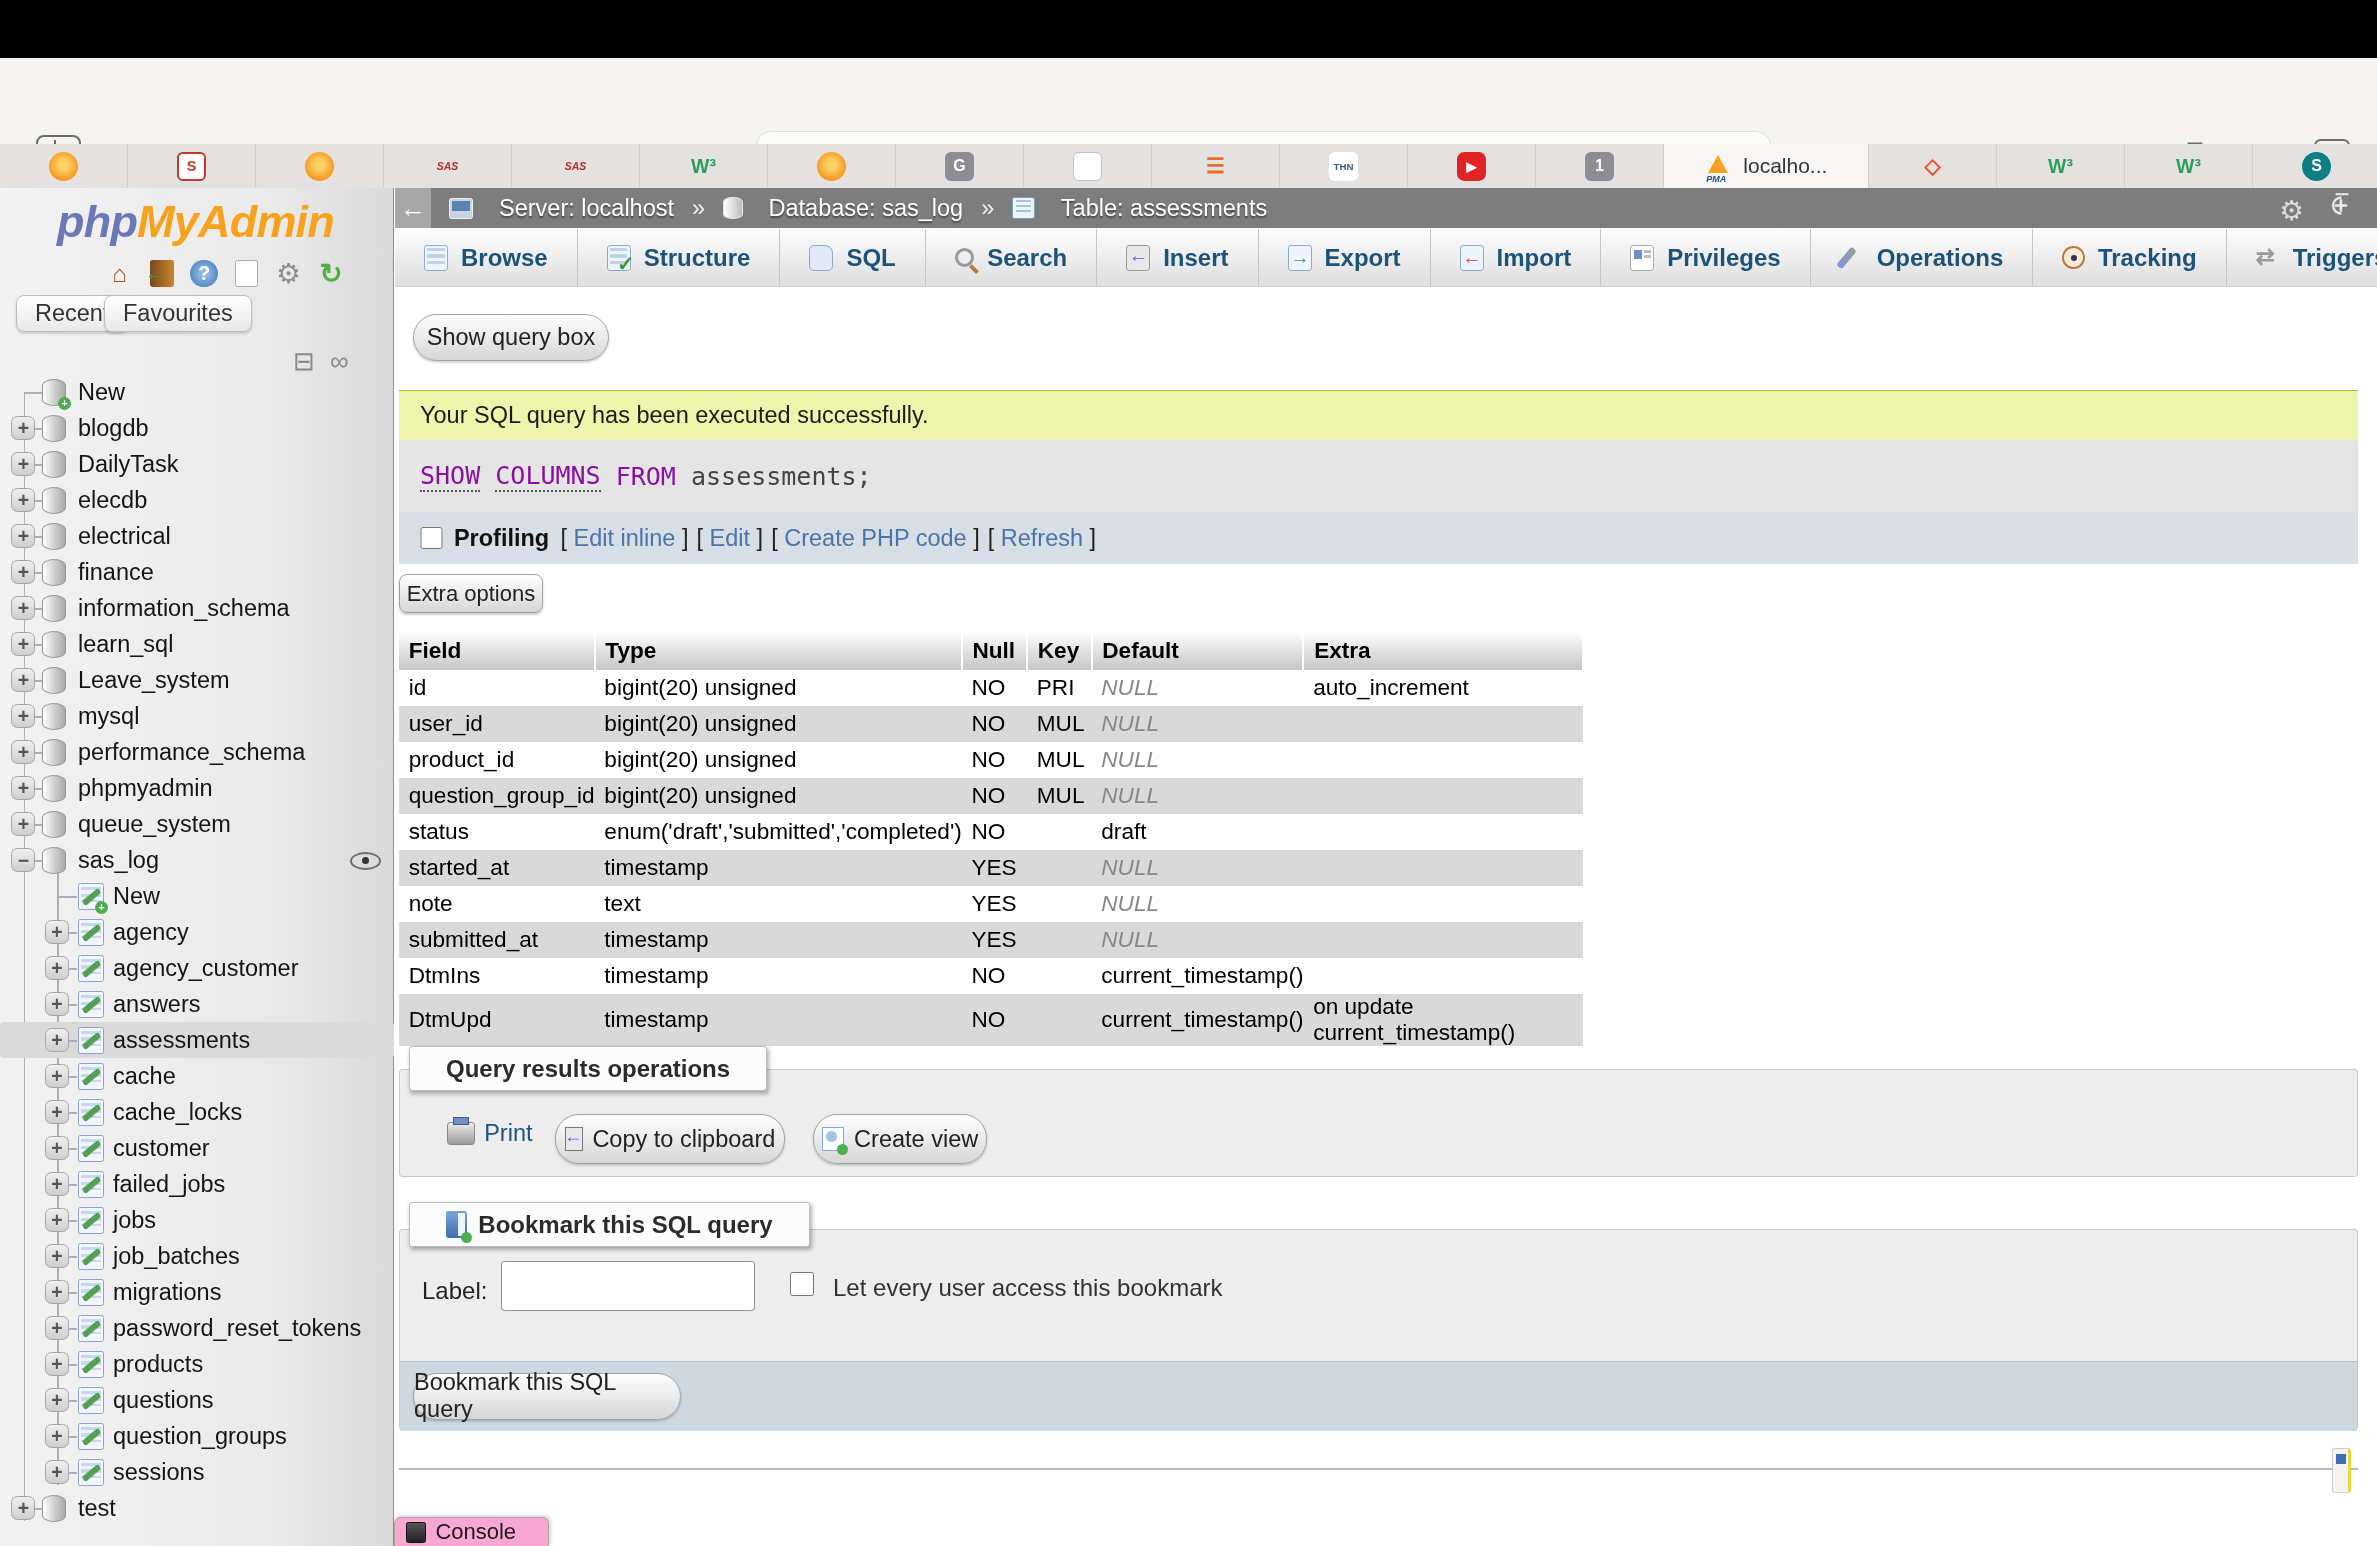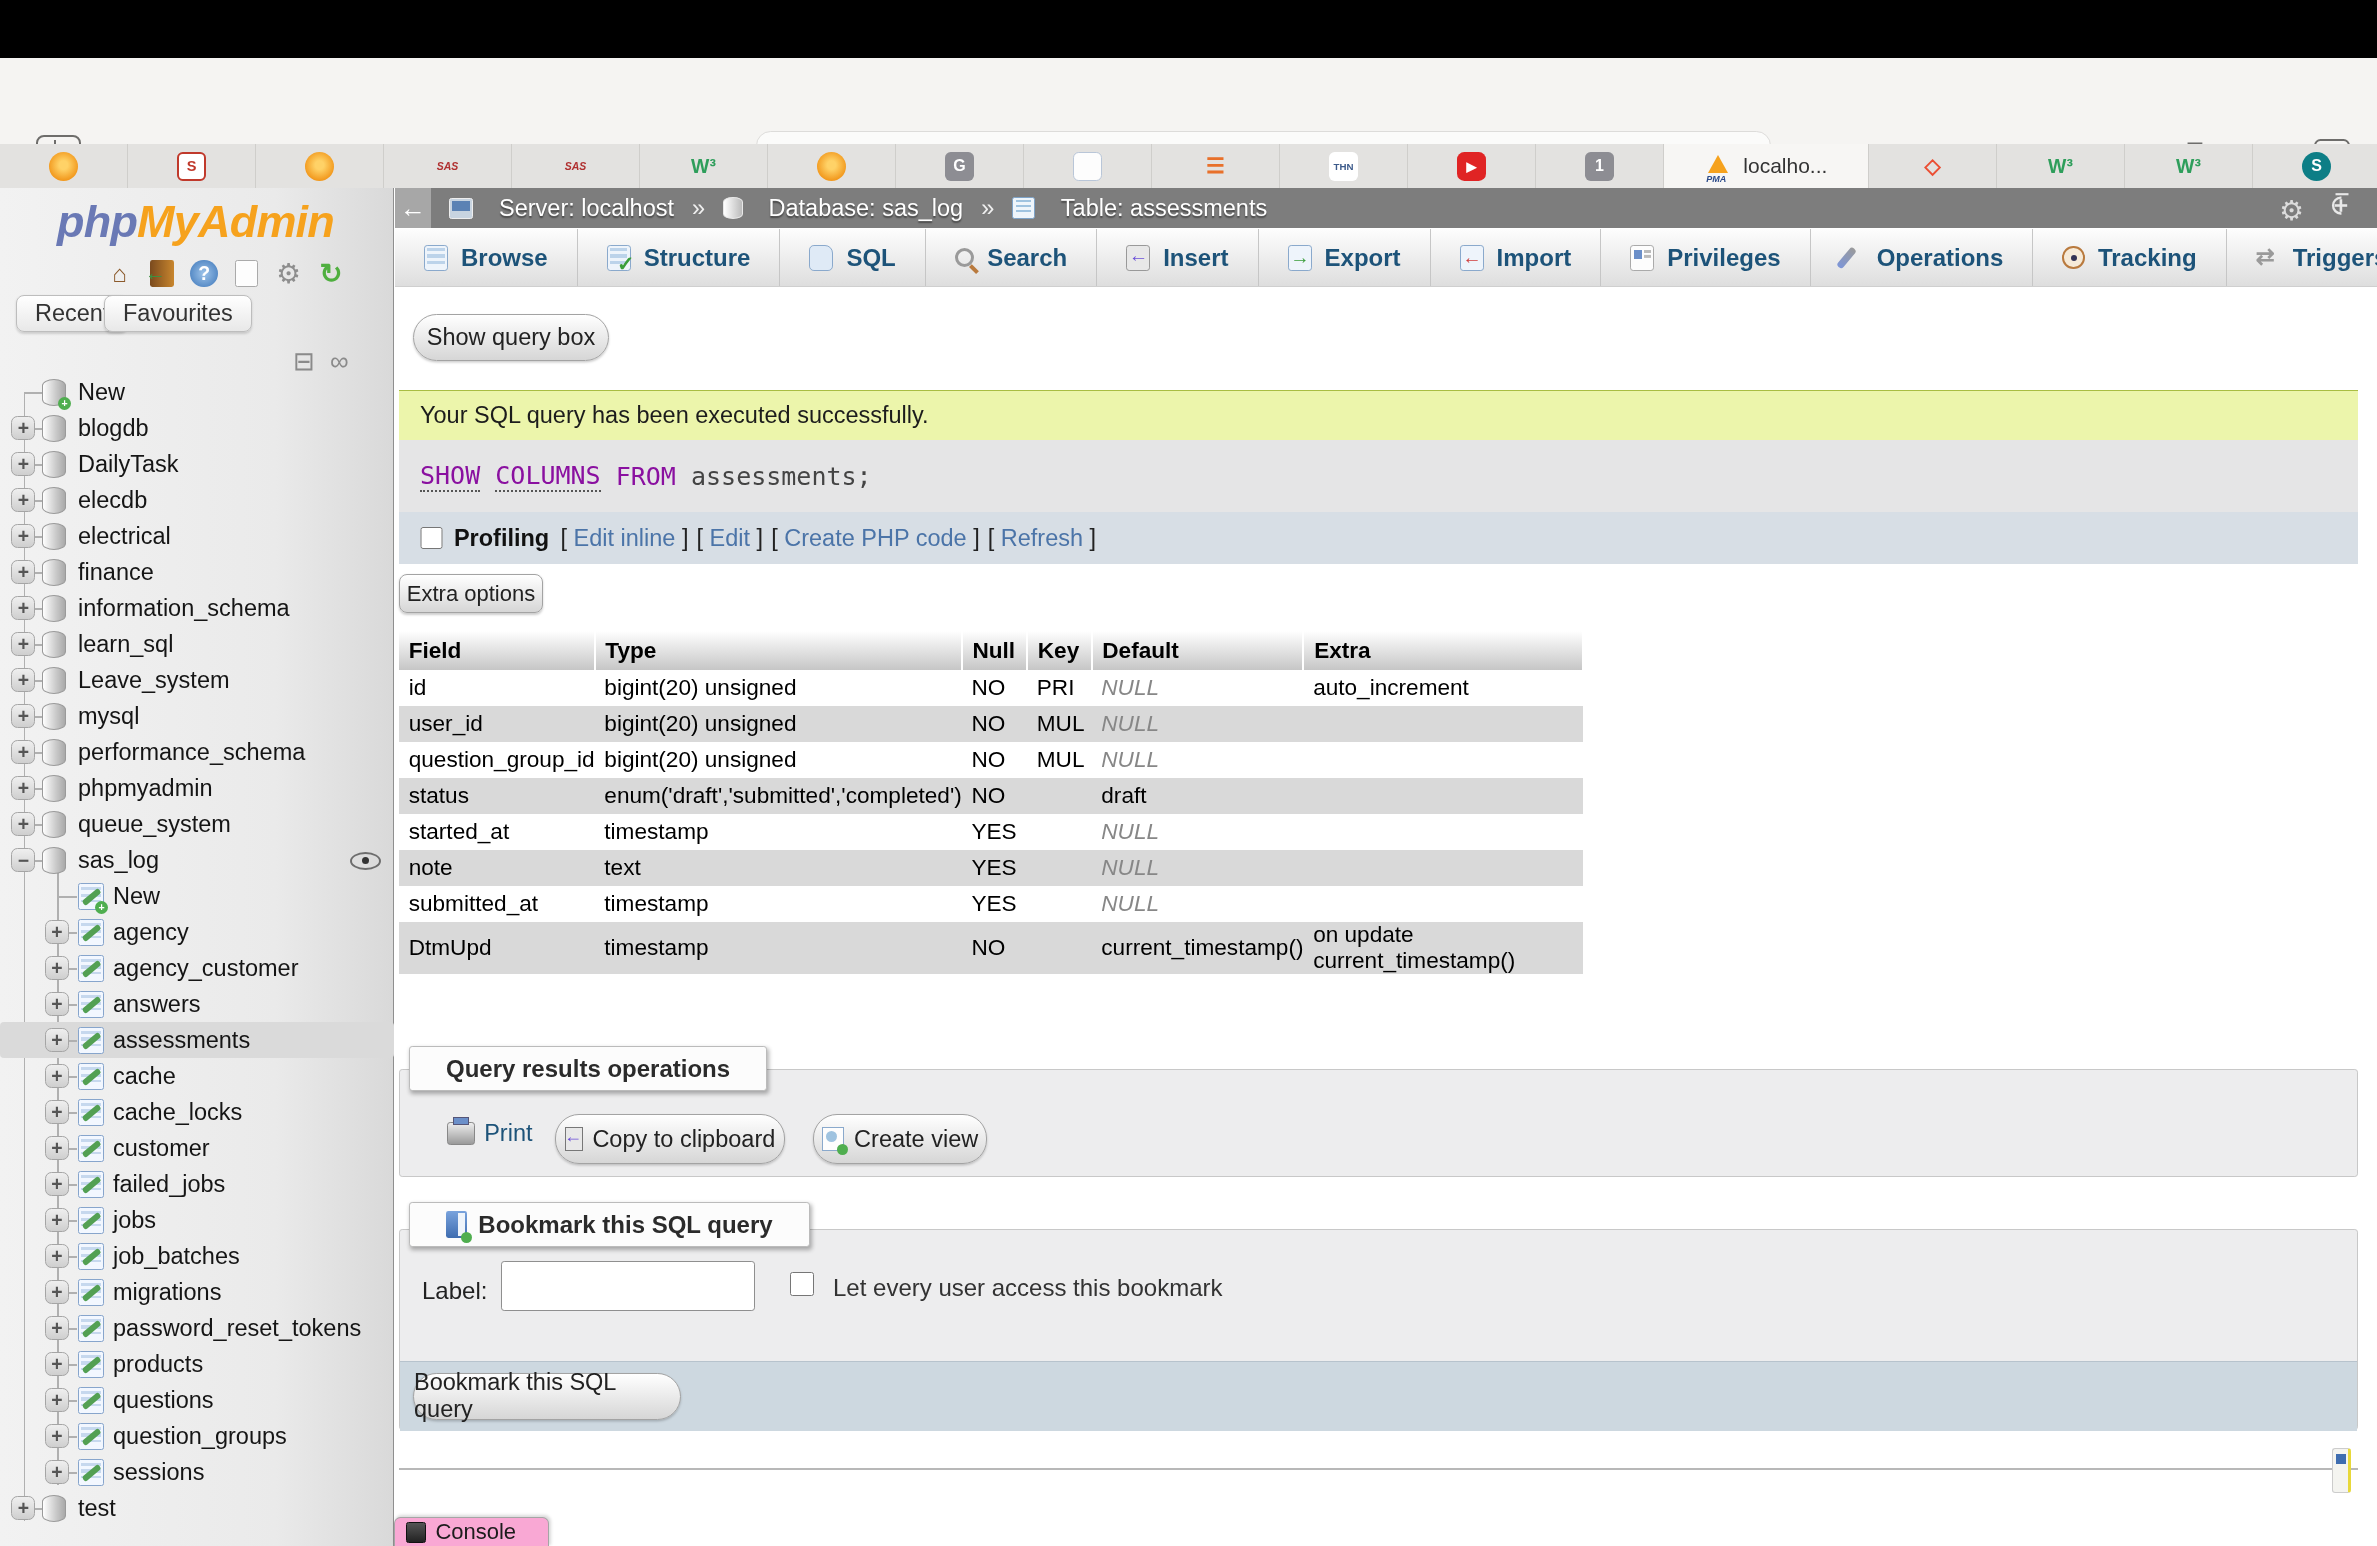--- a/index.html
+++ b/index.html
@@ -629,20 +629,28 @@
       </tr>
       <tr>
         <td>user_id</td>
         <td>bigint(20) unsigned</td>
         <td>NO</td>
         <td>MUL</td>
         <td class="nullval">NULL</td>
         <td></td>
       </tr>
       <tr>
+        <td>product_id</td>
+        <td>bigint(20) unsigned</td>
+        <td>NO</td>
+        <td>MUL</td>
+        <td class="nullval">NULL</td>
+        <td></td>
+      </tr>
+      <tr>
         <td>question_group_id</td>
         <td>bigint(20) unsigned</td>
         <td>NO</td>
         <td>MUL</td>
         <td class="nullval">NULL</td>
         <td></td>
       </tr>
       <tr>
         <td>status</td>
         <td>enum('draft','submitted','completed')</td>
@@ -666,20 +674,28 @@
         <td></td>
         <td class="nullval">NULL</td>
         <td></td>
       </tr>
       <tr>
         <td>submitted_at</td>
         <td>timestamp</td>
         <td>YES</td>
         <td></td>
         <td class="nullval">NULL</td>
+        <td></td>
+      </tr>
+      <tr>
+        <td>DtmIns</td>
+        <td>timestamp</td>
+        <td>NO</td>
+        <td></td>
+        <td>current_timestamp()</td>
         <td></td>
       </tr>
       <tr>
         <td>DtmUpd</td>
         <td>timestamp</td>
         <td>NO</td>
         <td></td>
         <td>current_timestamp()</td>
         <td>on update current_timestamp()</td>
       </tr>

